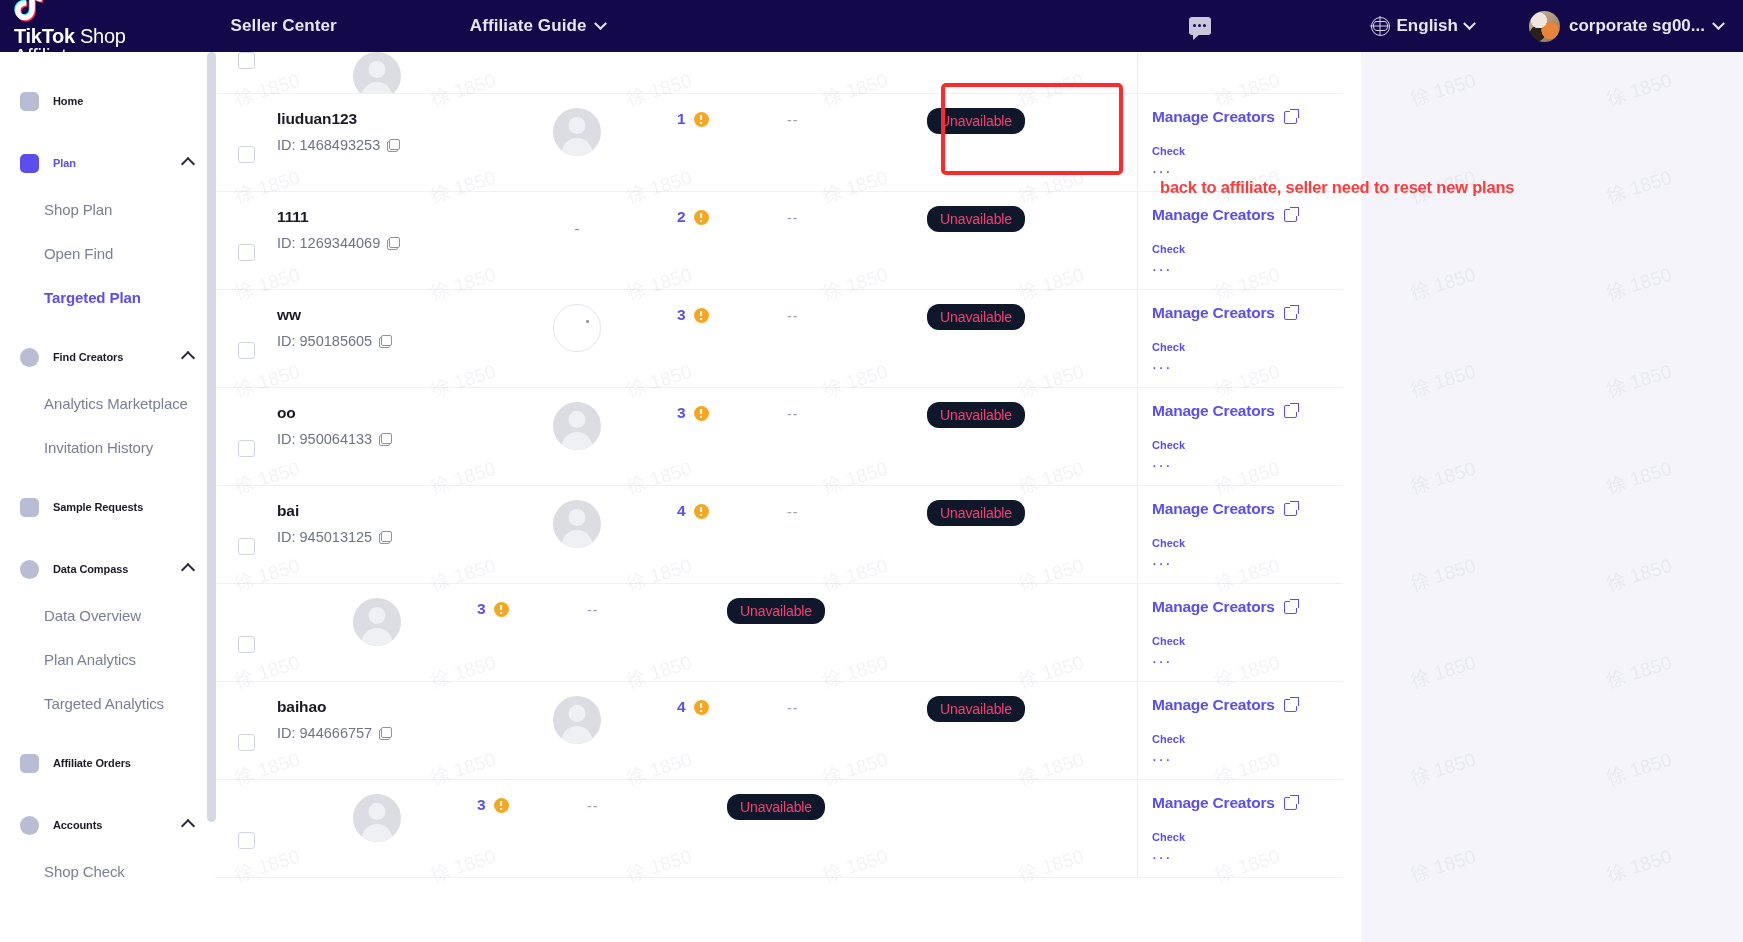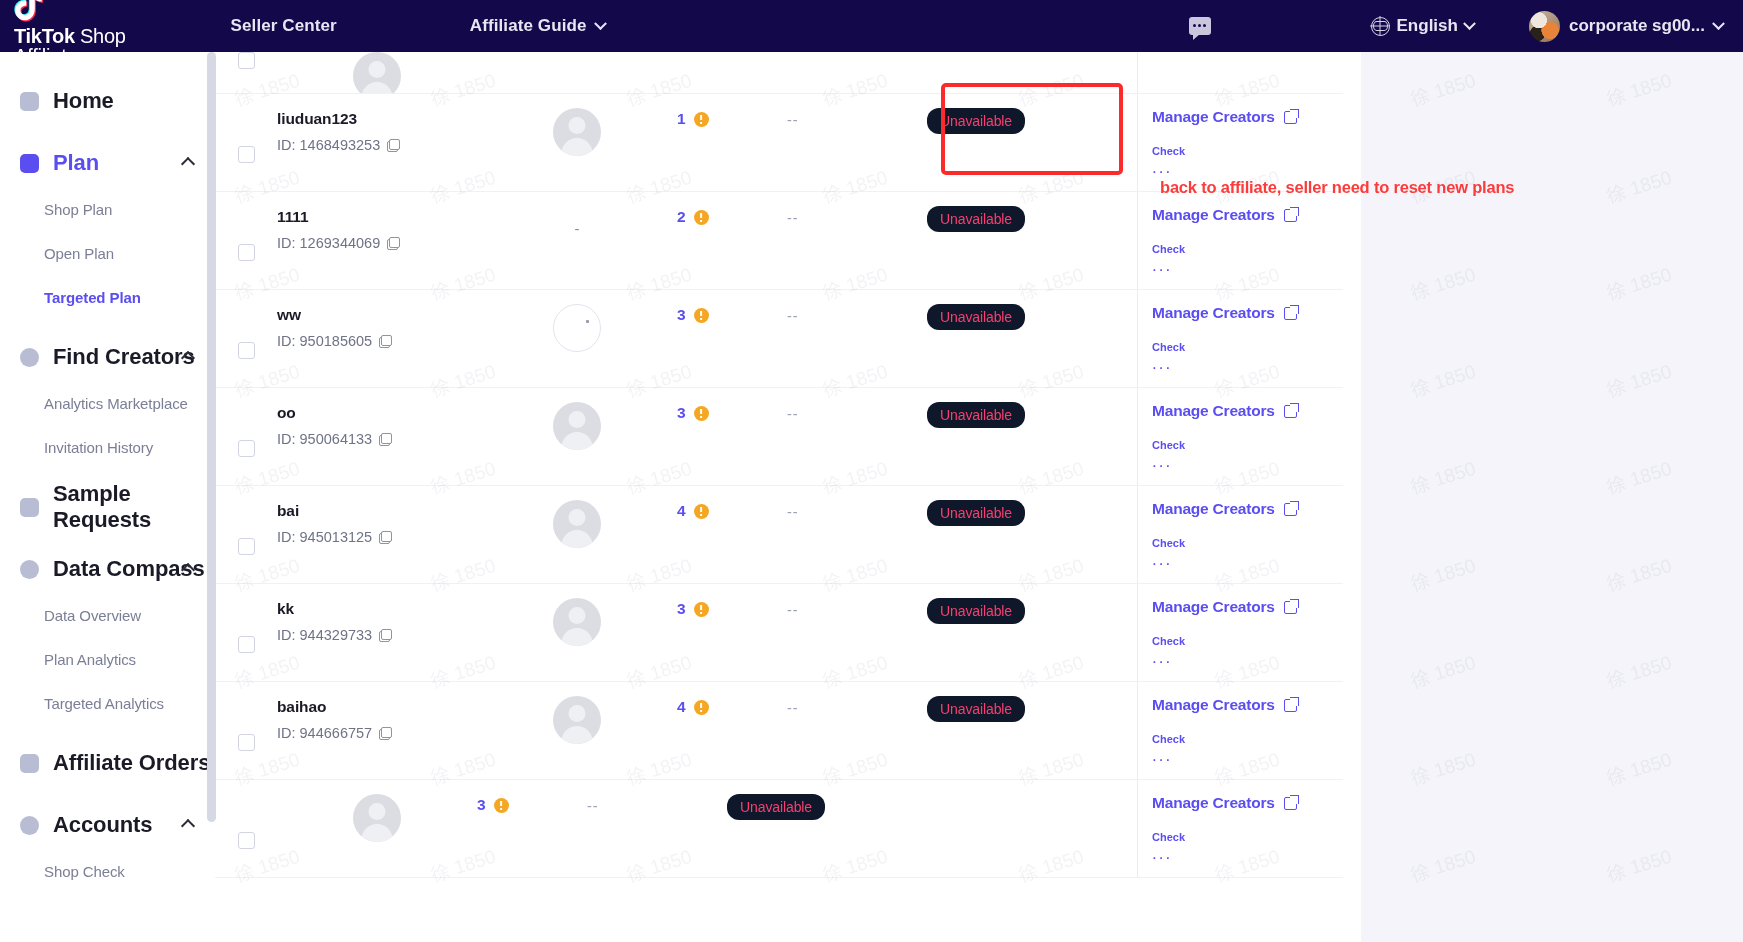--- a/index.html
+++ b/index.html
@@ -61,21 +61,21 @@
 
   
   .sidebar {
     position:absolute; top:52px; left:0; width:215px; height:890px;
     background:#fff; z-index:55; overflow:hidden;
   }
   .sb-item { display:flex; align-items:center; height:34px; padding-left:20px; cursor:pointer; position:relative; }
   .sb-ico { width:19px; height:19px; border-radius:5px; background:#b9bdd4; flex:none; position:relative; }
   .sb-ico.active { background:#5b4ef0; }
   .sb-ico.circle { border-radius:50%; }
-  .sb-label { margin-left:14px; font-size:22px; font-weight:bold; color:#1b1b28; letter-spacing:-.1px; }
+  .sb-label { margin-left:14px; font-size:11px; font-weight:bold; color:#1b1b28; letter-spacing:-.1px; }
   .sb-label.active { color:#5b4ef0; }
   .sb-caret { position:absolute; right:22px; width:10px; height:10px; border-left:2.3px solid #2b2b3a; border-top:2.3px solid #2b2b3a; transform:rotate(45deg); top:13px; }
   .sb-sub { display:flex; align-items:center; height:30px; padding-left:44px; cursor:pointer; }
   .sb-sub span { font-size:15px; color:#7b7f96; letter-spacing:-.1px; }
   .sb-sub span.active { color:#5b4ef0; font-weight:bold; }
   .sb-gap-s { height:14px; } .sb-gap-m { height:18px; }
 
   
   .page-scroll { position:absolute; left:207px; top:52px; width:9px; height:770px; background:#d6d8e3; border-radius:5px; z-index:58; }
 
@@ -312,27 +312,20 @@
             <span class="ext-ico"></span>
           </div>
           <div class="act-check">Check</div>
           <div class="act-dots">...</div>
         </div>
       </div>
       <div class="row" style="height:98px;">
         <div class="c-check" style="">
           <span class="cbx"></span>
         </div>
-        <div class="c-name" style="">
-          <div class="nm">kk</div>
-          <div class="idline">
-            <span>ID: 944329733</span>
-            <span class="copy-ico"></span>
-          </div>
-        </div>
         <div class="c-avatar" style="">
           <span class="av"></span>
         </div>
         <div class="c-count" style="">
           <span class="cnt-num">3</span>
           <span class="warn"></span>
         </div>
         <div class="c-dash" style="">--</div>
         <div class="c-status" style=""><span class="badge">Unavailable</span></div>
         <div class="c-dash-blank"></div>
@@ -413,21 +406,21 @@
         <span class="sb-ico active "></span>
         <span class="sb-label active">Plan</span>
         <i class="sb-caret"></i>
       </div>
       <div class="sb-gap-s"></div>
       <div class="sb-sub">
         <span class="">Shop Plan</span>
       </div>
       <div class="sb-gap-s"></div>
       <div class="sb-sub">
-        <span class="">Open Plan</span>
+        <span class="">Open Find</span>
       </div>
       <div class="sb-gap-s"></div>
       <div class="sb-sub">
         <span class="active">Targeted Plan</span>
       </div>
       <div class="sb-gap-s"></div>
       <div class="sb-gap-s"></div>
       <div class="sb-item">
         <span class="sb-ico  circle"></span>
         <span class="sb-label ">Find Creators</span>

